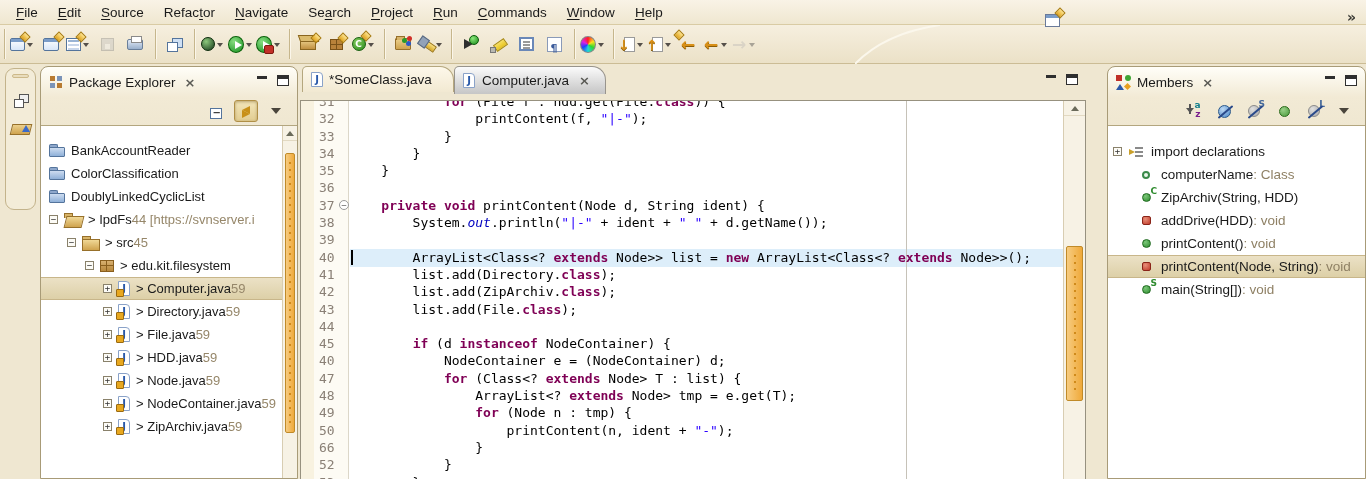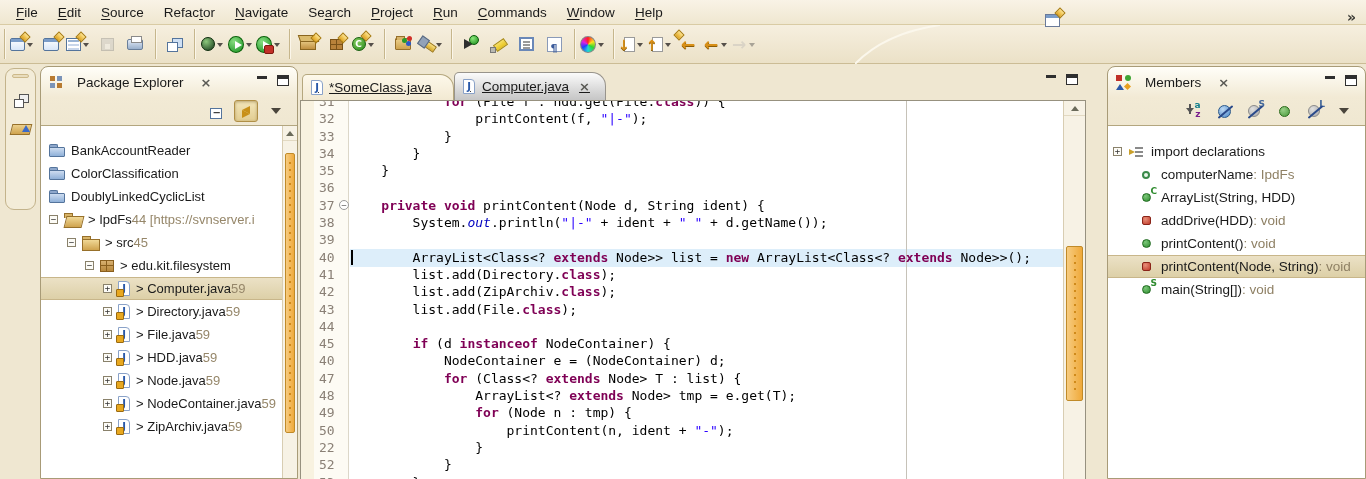--- a/index.html
+++ b/index.html
@@ -116,21 +116,21 @@
   .fv-open { width:19px; height:14px; position:relative; }
   .fv-open::before { content:""; position:absolute; left:0; bottom:0; width:18px; height:9px; background:linear-gradient(#ecd08c,#cfa34e); border:1px solid #97702a; transform:skewX(-14deg); }
   .fv-open::after { content:""; position:absolute; right:0; top:0; border:4px solid transparent; border-bottom:7px solid #3a6ac8; }
 
   
   .panel { position:absolute; top:66px; height:413px; border:1px solid #a89b77; border-radius:8px 8px 0 0;
     background:linear-gradient(#fffef8,#f2ead5 30px,#efe7d1 60px); overflow:hidden; }
   #pkg-panel { left:40px; width:258px; }
   #members-panel { left:1107px; width:259px; }
   .panel-title { height:30px; display:flex; align-items:center; padding-left:8px; position:relative; }
-  .ptab { display:flex; align-items:center; gap:14px; font-size:13.5px;text-align:center; }
+  .ptab { display:flex; align-items:center; gap:6px; font-size:13.5px;text-align:center; }
   .xclose { font:bold 13px "DejaVu Sans",sans-serif; color:#5a5a55; margin-left:3px; }
   .panel-minmax { position:absolute; right:8px; top:8px; display:flex; gap:9px; }
   .btn-min { width:12px; height:11px; position:relative; }
   .btn-min::after { content:""; position:absolute; left:1px; right:1px; top:1px; height:3px; background:#2f2f2f; }
   .btn-max { width:12px; height:11px; border:1px solid #2f2f2f; background:#fff; position:relative; }
   .btn-max::after { content:""; position:absolute; left:0; right:0; top:0; height:3px; background:#2f2f2f; }
   .panel-toolbar { height:28px; display:flex; align-items:center; justify-content:flex-end; padding-right:8px; gap:4px; }
   .panel-toolbar .tbtn { width:24px; height:22px; }
   .panel-content { position:absolute; left:0; right:0; top:58px; bottom:0; background:#fff; border-top:1px solid #b3a67f; overflow:hidden; }
 
@@ -172,21 +172,21 @@
   
   .vscroll { position:absolute; right:0; top:0; bottom:0; background:#f7f2e5; border-left:1px solid #d8cdb2; z-index:5; }
   .sb-up { height:15px; border-bottom:1px solid #e2d9c2; position:relative; }
   .sb-up::after { content:""; position:absolute; left:50%; top:5px; margin-left:-4px; border:4px solid transparent; border-bottom:5px solid #6a6a5a; border-top:none; }
   .sb-thumb { position:absolute; left:2px; right:2px; background:linear-gradient(90deg,#f7cc80,#efa93a); border:1px solid #c08a28; border-radius:2px; }
   .sb-thumb::after { content:""; position:absolute; left:50%; top:8px; bottom:8px; width:2px; margin-left:-1px;
     background:repeating-linear-gradient(#d08a1a 0,#d08a1a 2px,transparent 2px,transparent 7px); }
 
   
   #editor { position:absolute; left:300px; top:66px; width:786px; height:413px; }
-  #etabs { height:34px; display:flex; align-items:flex-end; padding-left:2px; position:relative;text-decoration:underline; }
+  #etabs { height:34px; display:flex; padding-left:2px; position:relative; }
   .etab { height:26px; display:flex; align-items:center; gap:6px; padding:0 12px 0 8px; font-size:13.5px;
     border:1px solid #b5a77e; border-bottom:none; border-radius:5px 14px 0 0;
     background:linear-gradient(#fdf8ea,#f2e9d2); min-width:152px; }
   .etab.active { height:28px; background:linear-gradient(#fbfbfb,#d2d2d2 75%,#c6c6c6); border-color:#98948c; position:relative; z-index:2;gap:7px; }
   #editor-minmax { position:absolute; right:8px; top:8px; display:flex; gap:9px; }
   #ebody { position:absolute; left:0; top:34px; width:786px; bottom:0; background:#fff; border:1px solid #97917f; border-bottom:none; overflow:hidden; }
   #ann-ruler { position:absolute; left:0; top:0; bottom:0; width:13px; background:#f8f2e0; }
   #gutter-bg { position:absolute; left:13px; top:0; bottom:0; width:35px; background:#fdfbf4; border-right:1px solid #dcd7c9; }
   #gutter { position:absolute; left:13px; top:-8px; width:35px; font:13px/17.3px "DejaVu Sans Mono",monospace; color:#8a8076; }
   .gnum { height:17.3px; padding-left:5px; position:relative; }
@@ -510,21 +510,21 @@
         <div class="gnum">41</div>
         <div class="gnum">42</div>
         <div class="gnum">43</div>
         <div class="gnum">44</div>
         <div class="gnum">45</div>
         <div class="gnum">40</div>
         <div class="gnum">47</div>
         <div class="gnum">48</div>
         <div class="gnum">49</div>
         <div class="gnum">50</div>
-        <div class="gnum">22</div>
+        <div class="gnum">66</div>
         <div class="gnum">52</div>
         <div class="gnum">53</div>
       </div>
     <div id="margin-line"></div>
     <div id="code"><div class="cline"><span>            </span><span class="k">for</span><span> (File f : hdd.get(File.</span><span class="k">class</span><span>)) {</span></div><div class="cline"><span>                printContent(f, </span><span class="s">"|-"</span><span>);</span></div><div class="cline"><span>            }</span></div><div class="cline"><span>        }</span></div><div class="cline"><span>    }</span></div><div class="cline"></div><div class="cline"><span>    </span><span class="k">private</span><span> </span><span class="k">void</span><span> printContent(Node d, String ident) {</span></div><div class="cline"><span>        System.</span><span class="f">out</span><span>.println(</span><span class="s">"|-"</span><span> + ident + </span><span class="s">" "</span><span> + d.getName());</span></div><div class="cline"></div><div class="cline"><span>        ArrayList&lt;Class&lt;? </span><span class="k">extends</span><span> Node&gt;&gt; list = </span><span class="k">new</span><span> ArrayList&lt;Class&lt;? </span><span class="k">extends</span><span> Node&gt;&gt;();</span></div><div class="cline"><span>        list.add(Directory.</span><span class="k">class</span><span>);</span></div><div class="cline"><span>        list.add(ZipArchiv.</span><span class="k">class</span><span>);</span></div><div class="cline"><span>        list.add(File.</span><span class="k">class</span><span>);</span></div><div class="cline"></div><div class="cline"><span>        </span><span class="k">if</span><span> (d </span><span class="k">instanceof</span><span> NodeContainer) {</span></div><div class="cline"><span>            NodeContainer e = (NodeContainer) d;</span></div><div class="cline"><span>            </span><span class="k">for</span><span> (Class&lt;? </span><span class="k">extends</span><span> Node&gt; T : list) {</span></div><div class="cline"><span>                ArrayList&lt;? </span><span class="k">extends</span><span> Node&gt; tmp = e.get(T);</span></div><div class="cline"><span>                </span><span class="k">for</span><span> (Node n : tmp) {</span></div><div class="cline"><span>                    printContent(n, ident + </span><span class="s">"-"</span><span>);</span></div><div class="cline"><span>                }</span></div><div class="cline"><span>            }</span></div><div class="cline"><span>        }</span></div></div>
     <div id="cursor"></div>
     <div class="vscroll" id="ed-scroll">
       <div class="sb-up"></div>
       <div class="sb-thumb" id="ed-thumb"></div>
     </div>
@@ -587,29 +587,29 @@
           <span class="micon">
             <span class="m-import"></span>
           </span>
           <span>import declarations</span>
         </div>
         <div class="mrow">
           <span class="micon">
             <span class="m-field"></span>
           </span>
           <span>computerName</span>
-          <span class="mtype"> : IpdFs</span>
+          <span class="mtype"> : Class</span>
         </div>
         <div class="mrow">
           <span class="micon">
             <span class="m-pub">
               <i class="m-letter">C</i>
             </span>
           </span>
-          <span>ArrayList(String, HDD)</span>
+          <span>ZipArchiv(String, HDD)</span>
         </div>
         <div class="mrow">
           <span class="micon">
             <span class="m-priv"></span>
           </span>
           <span>addDrive(HDD)</span>
           <span class="mtype"> : void</span>
         </div>
         <div class="mrow">
           <span class="micon">

